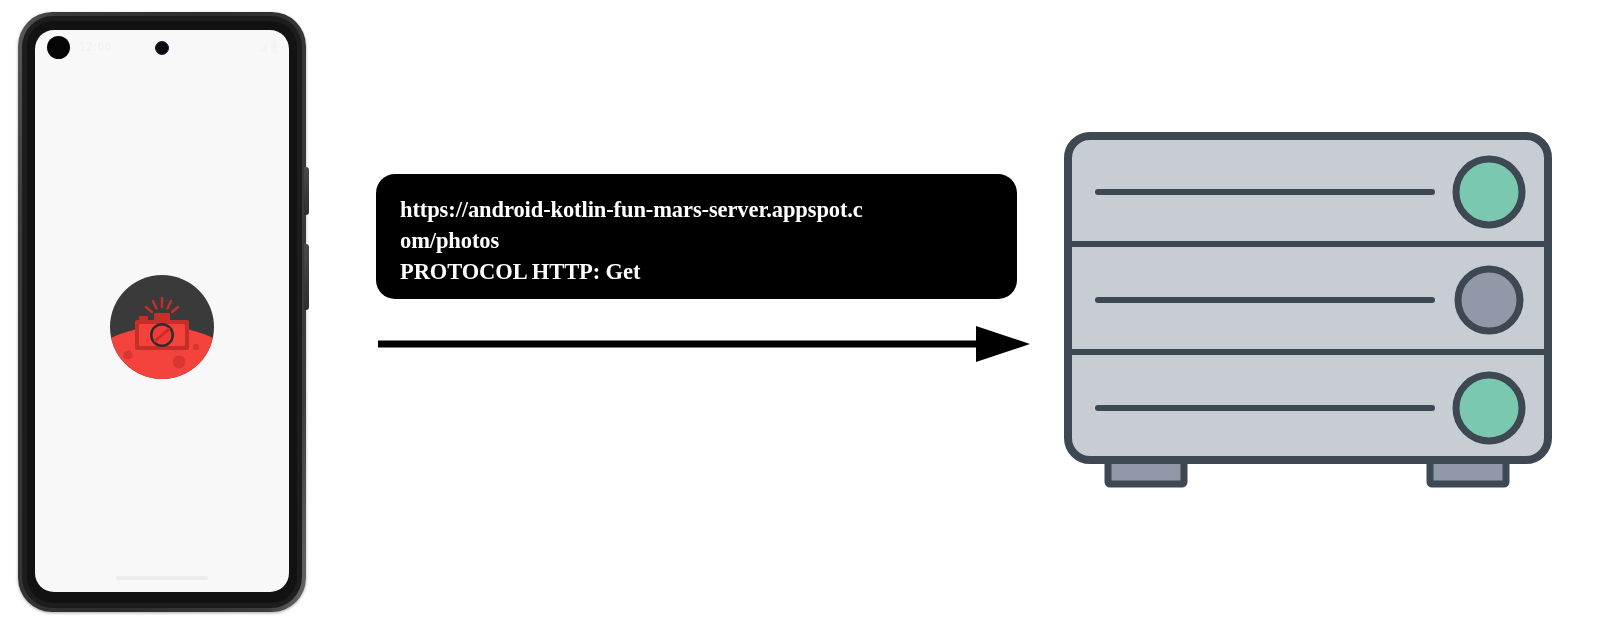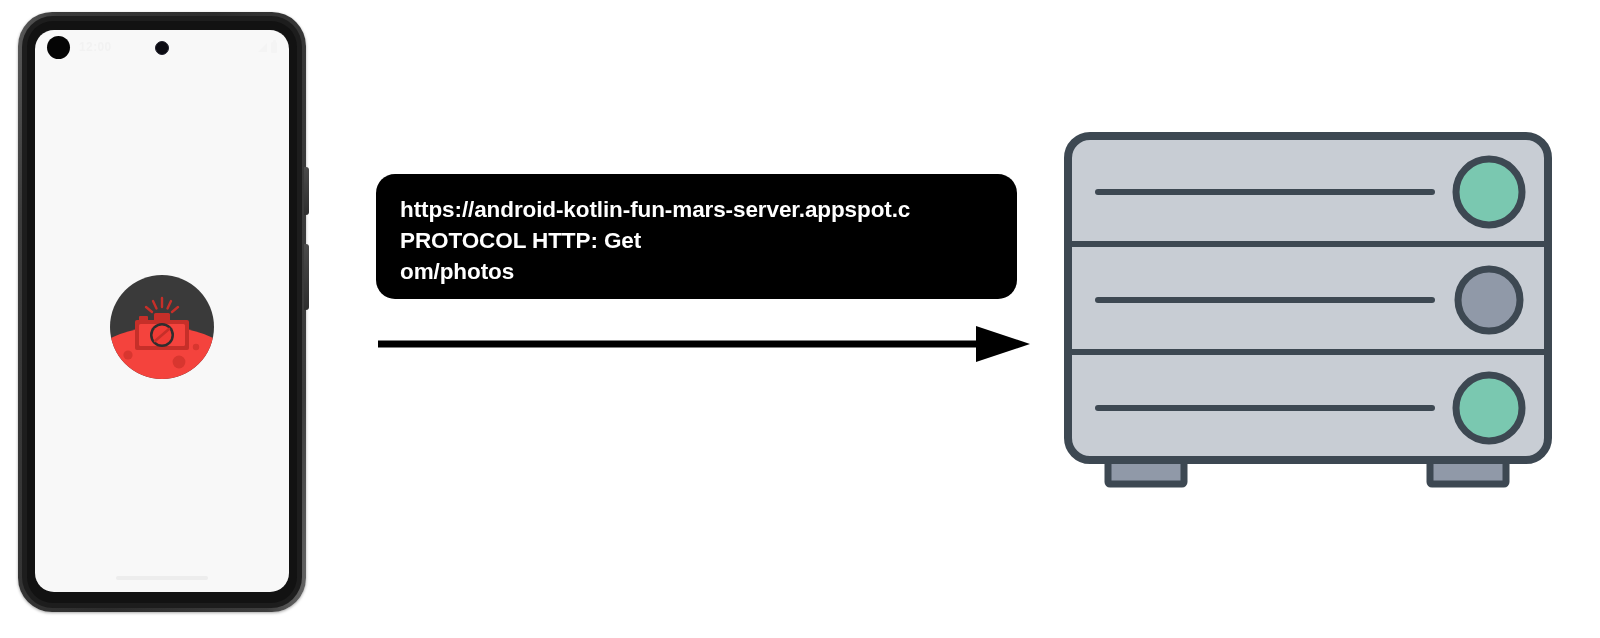--- a/index.html
+++ b/index.html
@@ -165,20 +165,21 @@
     padding: 20px 24px 0 24px;
   }
   .bubble-line {
     color: #ffffff;
     font-weight: bold;
     font-size: 22.5px;
     line-height: 31px;
     letter-spacing: -0.1px;
     white-space: pre-wrap;
     word-break: break-all;
+    font-family: Liberation Serif, serif;
   }
 
   
   #request-arrow {
     position: absolute;
     left: 378px;
     top: 322px;
     width: 652px;
     height: 44px;
   }
@@ -251,22 +252,22 @@
           </g>
         </svg>
       </div>
 
       <div class="home-indicator"></div>
     </div>
   </div>
 
   <div id="request-bubble">
     <div class="bubble-line">https://android-kotlin-fun-mars-server.appspot.c</div>
+    <div class="bubble-line">om/photos</div>
     <div class="bubble-line">PROTOCOL HTTP: Get</div>
-    <div class="bubble-line">om/photos</div>
   </div>
 
   <div id="request-arrow">
     <svg viewBox="0 0 652 44" width="652" height="44" aria-hidden="true">
       <line x1="0" y1="22" x2="606" y2="22" stroke="#000000" stroke-width="7"></line>
       <polygon points="598,4 652,22 598,40" fill="#000000"></polygon>
     </svg>
   </div>
 
   <div id="server-graphic">

